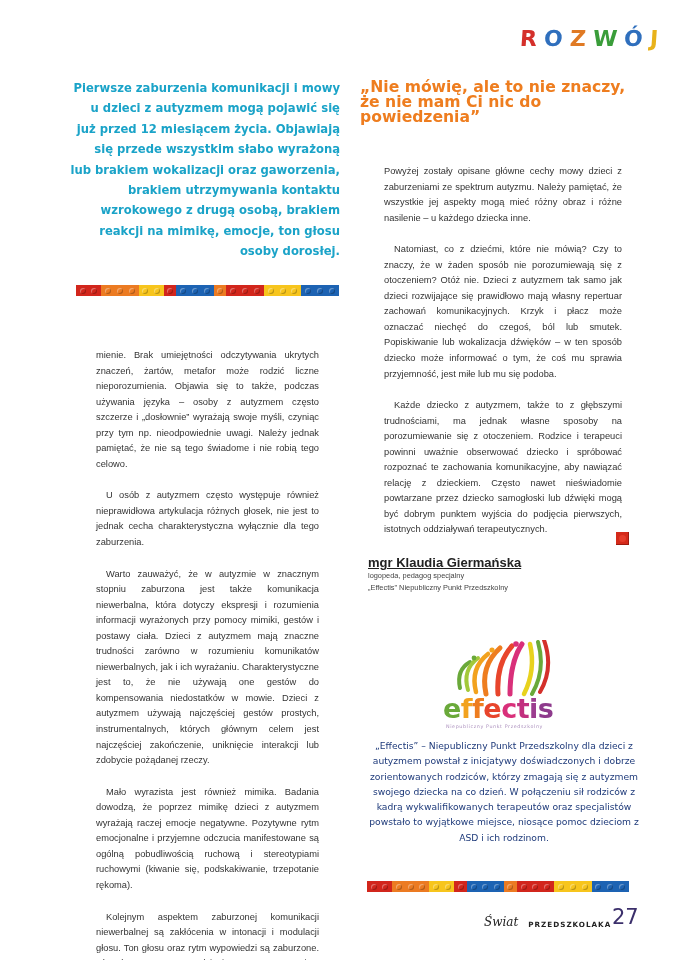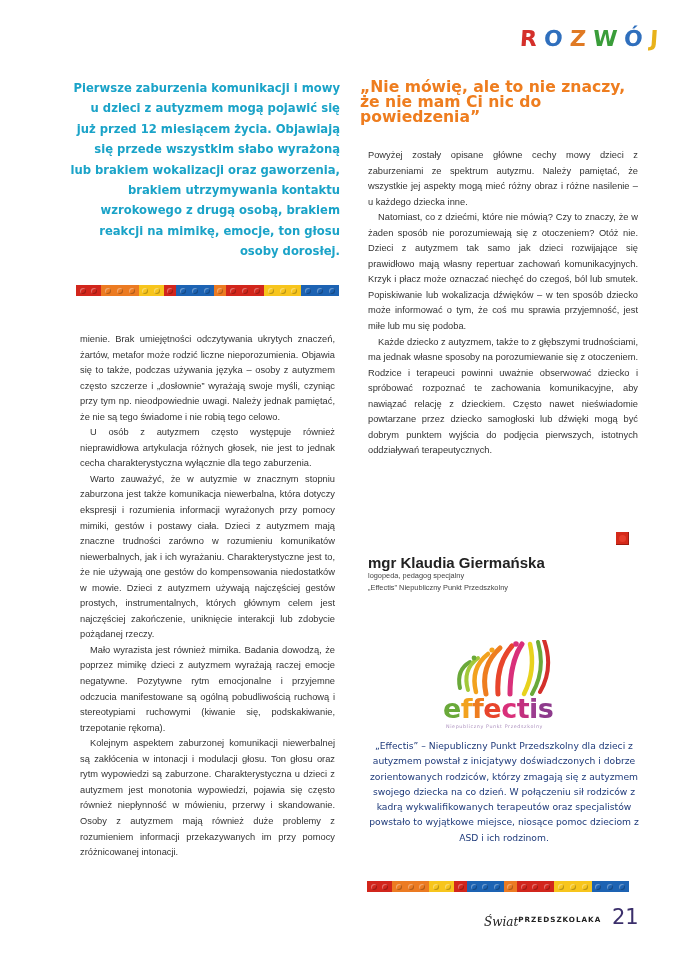--- a/index.html
+++ b/index.html
@@ -19,51 +19,51 @@
     font-family: "DejaVu Sans", sans-serif;
   }
   .brickbar { position: absolute; height: 11px; display: flex; }
   .brickbar .seg { height: 11px; display: flex; align-items: center; justify-content: space-around; box-sizing: border-box; padding: 0 1px; }
   .brickbar .stud { width: 6px; height: 6px; border-radius: 50%; box-shadow: inset -1px -1px 0 rgba(0,0,0,0.25), inset 1px 1px 0 rgba(255,255,255,0.35); }
 
   .col {
     position: absolute; font-size: 9.3px; line-height: 15.55px; color: #333;
     text-align: justify; font-family: "Liberation Sans", sans-serif;
   }
-  .col p { margin: 0; text-indent: 10px; }
+  .col p { margin: 16px; text-indent: 10px; }
   .col p.noindent { text-indent: 0; }
   .col-left { left: 80px; top: 332px; width: 255px; }
   .col-right { left: 368px; top: 148px; width: 270px; }
 
   .quote-title {
     position: absolute; left: 360px; top: 80px; width: 290px; text-align: left;
     color: #ee7d1f; font-weight: bold; font-size: 15.6px; line-height: 15px;
     font-family: "DejaVu Sans", sans-serif;
   }
   .end-mark {
     position: absolute; left: 616px; top: 532px; width: 13px; height: 13px; background: #d42a1a;
     box-shadow: inset -1px -1px 0 #9d1a0f;
   }
   .end-mark::after { content: ""; position: absolute; left: 3px; top: 3px; width: 7px; height: 7px; border-radius: 50%; background: #e53c2a; }
 
   .author { position: absolute; left: 368px; top: 556px; font-family: "Liberation Sans", sans-serif; }
-  .author .name { font-weight: bold; font-size: 15px; color: #222; line-height: 14px; }
+  .author .name { font-weight: bold; font-size: 13px; color: #222; line-height: 14px; text-decoration: underline; }
   .author .role { font-size: 7.4px; color: #444; line-height: 12px; }
 
   .effectis-logo { position: absolute; left: 440px; top: 640px; width: 130px; height: 82px; }
   .effectis-word { position: absolute; left: 443px; top: 695px; font-family: "DejaVu Sans", sans-serif; font-weight: bold; font-size: 27px; letter-spacing: -0.5px; line-height: 28px; }
   .effectis-sub { position: absolute; left: 446px; top: 724px; font-size: 4.8px; color: #ab8fbd; letter-spacing: 0.6px; font-family: "DejaVu Sans", sans-serif; }
 
   .info {
     position: absolute; left: 368px; top: 738px; width: 272px; text-align: center;
     color: #1e3a7a; font-weight: normal; font-size: 9.2px; line-height: 15.3px;
     font-family: "DejaVu Sans", sans-serif;
   }
 
-  .footer-brand { position: absolute; left: 484px; top: 915px; display: flex; align-items: flex-start; gap: 0; }
+  .footer-brand { position: absolute; left: 484px; top: 915px; display: flex; align-items: flex-end; gap: 10px; }
   .footer-brand .script { font-family: "DejaVu Serif", serif; font-style: italic; font-size: 12px; color: #222; }
   .footer-brand .caps { font-family: "DejaVu Sans", sans-serif; font-weight: bold; font-size: 7.2px; letter-spacing: 1px; color: #222; }
   .page-number { position: absolute; left: 612px; top: 905px; font-family: "DejaVu Sans", sans-serif; font-size: 21px; color: #3b2f6b; }
 </style>
 </head>
 <body>
 
 <div class="header-logo">
     <span style="color: rgb(212, 48, 43);">R</span>
     <span style="color: rgb(47, 111, 189);">O</span>
@@ -197,13 +197,13 @@
       <div class="stud" style="background: rgb(29, 99, 179);"></div>
       <div class="stud" style="background: rgb(29, 99, 179);"></div>
       <div class="stud" style="background: rgb(29, 99, 179);"></div>
     </div>
   </div>
 
 <div class="footer-brand">
   <span class="script">Świat</span>
   <span class="caps">PRZEDSZKOLAKA</span>
 </div>
-<div class="page-number">21</div>
+<div class="page-number">27</div>
 
 </body></html>

